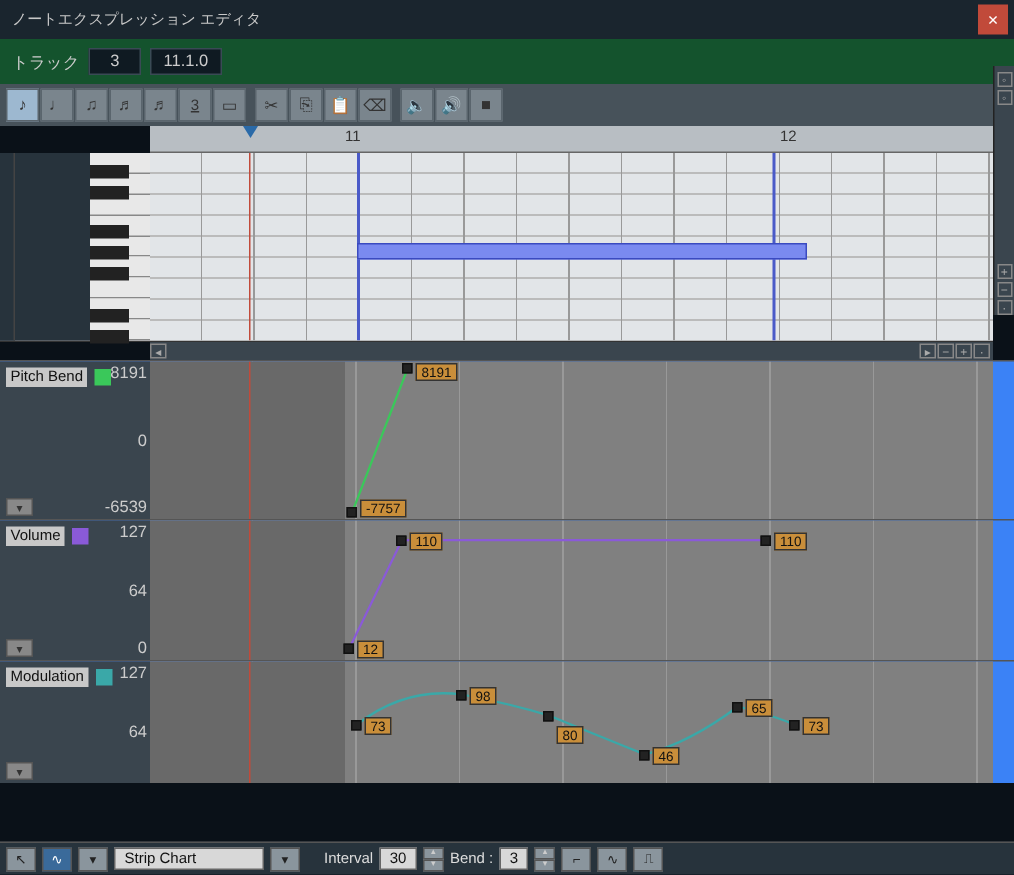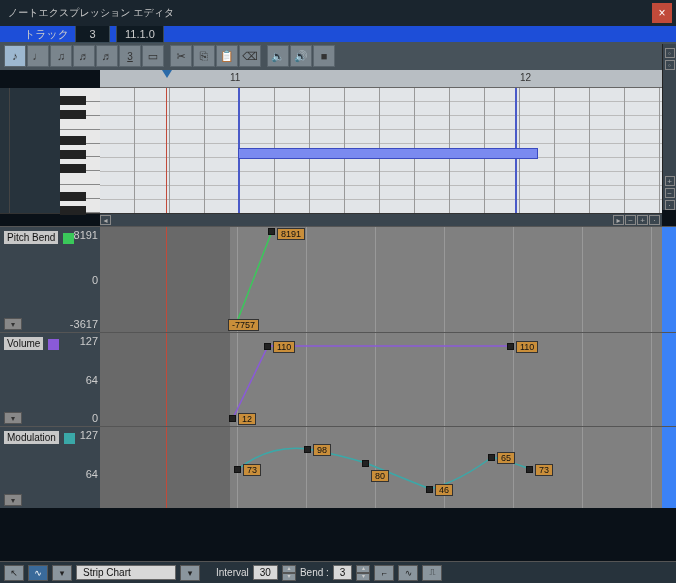--- a/index.html
+++ b/index.html
@@ -1,20 +1,20 @@
 <!DOCTYPE html>
 <html><head>
 <meta charset="utf-8">
 <style>
 *{box-sizing:border-box;margin:0;padding:0;font-family:"MS Gothic",sans-serif;font-size:11px;color:#ccc;user-select:none}
 body{width:676px;height:583px;background:#0a1118;overflow:hidden}
 .titlebar{height:26px;background:#1a252e;display:flex;align-items:center;padding:0 8px;position:relative}
 .title{color:#c8c8c8;font-size:10px}
 .close{position:absolute;right:4px;top:3px;width:20px;height:20px;background:#c14a3a;display:flex;align-items:center;justify-content:center;color:#fff;font-size:12px}
-.trackbar{height:16px;background:#1d4ed8;display:flex;align-items:center;padding:0 24px;gap:6px}
+.trackbar{height:30px;background:#14532d;display:flex;align-items:center;padding:0 8px;gap:6px}
 .trackbar .val{background:#0f1a22;padding:2px 8px;min-width:35px;text-align:center;border:1px solid #3a4a55}
 .toolbar{height:28px;background:#47525a;display:flex;align-items:center;padding:2px 4px;gap:1px}
 .tbtn{width:22px;height:22px;background:#7a858d;border:1px solid #5a656d;display:flex;align-items:center;justify-content:center;color:#333}
 .tbtn.sel{background:#9db8d0}
 .tbtn.num{font-size:10px;color:#333;text-decoration:underline}
 .ruler{height:18px;background:#b8bec3;border-bottom:1px solid #666;position:relative;margin-left:100px;margin-right:14px}
 .ruler .tick{position:absolute;top:2px;font-size:10px;color:#333}
 .playhead{position:absolute;top:0;width:0;height:0;border-left:5px solid transparent;border-right:5px solid transparent;border-top:8px solid #2a6aa8;left:62px}
 .piano-area{display:flex;height:126px;background:#e2e5e8;margin-right:14px;border-bottom:1px solid #333;position:relative}
 .keyboard{width:100px;background:#27333c;display:flex;justify-content:flex-end}
@@ -142,32 +142,32 @@
 
 <div class="lanes">
 
   <div class="lane" style="height:106px">
     <div class="lane-head">
       <span class="lane-name">Pitch Bend</span>
       <span class="lane-color" style="background:#3ac85a"></span>
       <div class="lane-scale">
         <span>8191</span>
         <span>0</span>
-        <span>-3617</span>
+        <span>-6539</span>
       </div>
       <div class="lane-drop">▾</div>
     </div>
     <div class="lane-body">
       <div class="lane-dark"></div>
       <div style="position:absolute;left:66px;top:0;bottom:0;width:1px;background:#c14a3a"></div>
       <svg class="path" viewBox="0 0 562 106" preserveAspectRatio="none">
           <polyline points="135,100 172,4" stroke="#3ac85a" stroke-width="1.5" fill="none"></polyline>
         </svg>
       <div class="pt" style="left:131px;top:97px"></div>
-      <div class="lbl" style="left:128px;top:92px">-7757</div>
+      <div class="lbl" style="left:140px;top:92px">-7757</div>
       <div class="pt" style="left:168px;top:1px"></div>
       <div class="lbl" style="left:177px;top:1px">8191</div>
     </div>
   </div>
 
   <div class="lane" style="height:94px">
     <div class="lane-head">
       <span class="lane-name">Volume</span>
       <span class="lane-color" style="background:#8a5ad8"></span>
       <div class="lane-scale">

